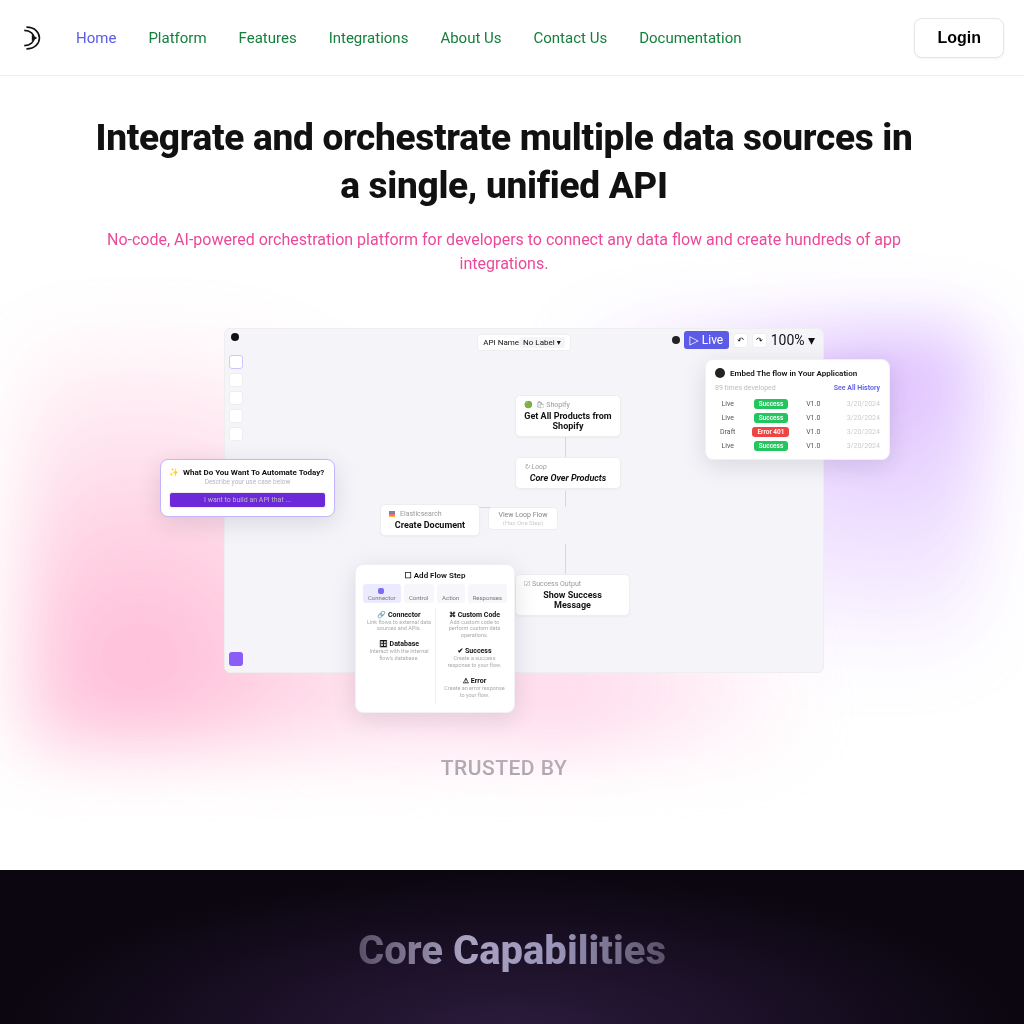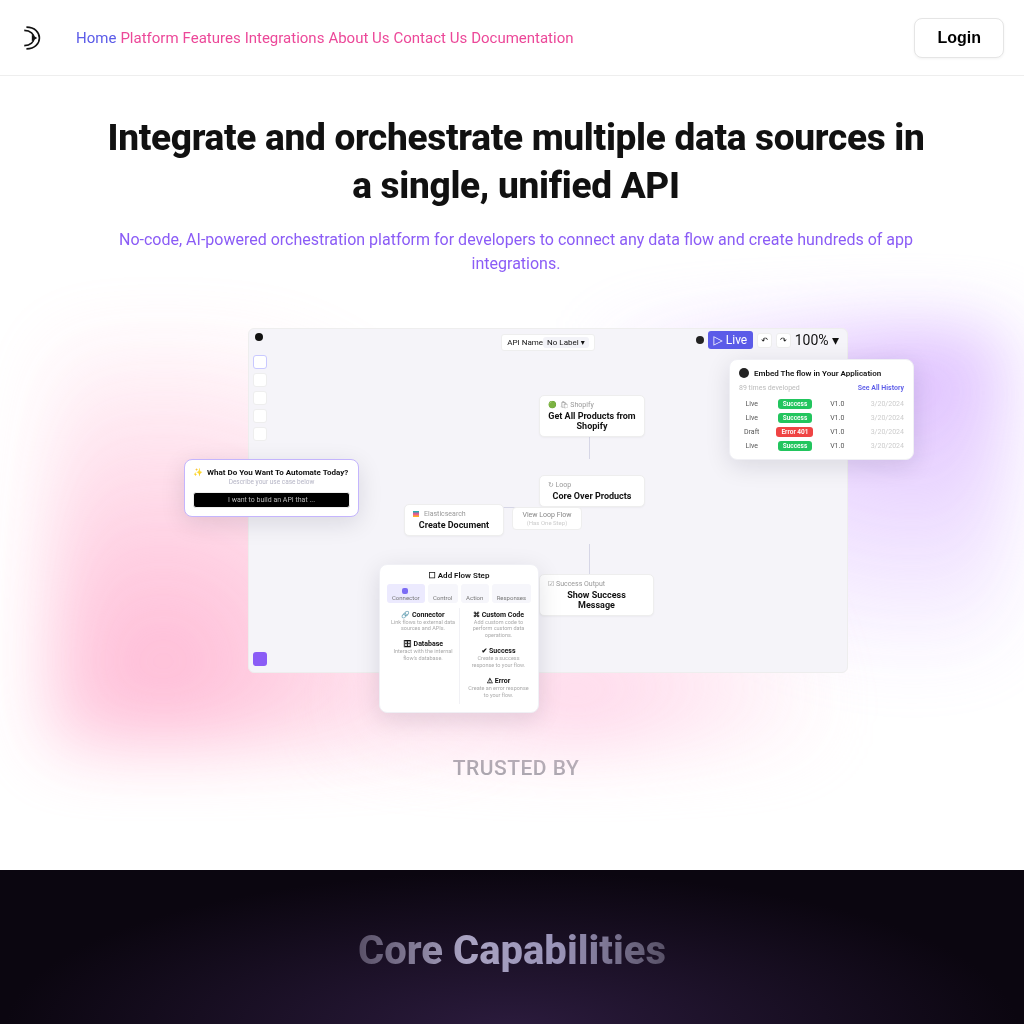--- a/index.html
+++ b/index.html
@@ -1,29 +1,29 @@
 <!DOCTYPE html>
 <html><head>
 <meta charset="utf-8">
 <style>
   * { box-sizing: border-box; margin: 0; padding: 0; }
   html, body { width: 1024px; height: 1024px; font-family: -apple-system, BlinkMacSystemFont, "Segoe UI", Roboto, Helvetica, Arial, sans-serif; color: #111; background: #fff; overflow: hidden; }
   
   .navbar { display: flex; align-items: center; justify-content: space-between; padding: 0 20px; height: 76px; border-bottom: 1px solid #eee; background: #fff; }
   .nav-left { display: flex; align-items: center; gap: 28px; }
-  .nav-links { display: flex; gap: 4px; }
-  .nav-link { font-size: 15px; color: #ec4899; text-decoration: none; cursor: pointer; }
+  .nav-links { display: flex; gap: 32px; }
+  .nav-link { font-size: 15px; color: #15803d; text-decoration: none; cursor: pointer; }
   .nav-link.active { color: #5b5be8; }
   .login-btn { background: #fff; border: 1px solid #e5e5e5; border-radius: 8px; padding: 10px 22px; font-size: 16px; font-weight: 600; cursor: pointer; box-shadow: 0 1px 3px rgba(0,0,0,0.05); }
   .logo { width: 28px; height: 28px; display: flex; align-items: center; justify-content: center; }
 
   
-  .hero { text-align: center; padding: 38px 40px 0 48px; position: relative; overflow: hidden; }
+  .hero { text-align: center; padding: 38px 40px 0 24px; position: relative; overflow: hidden; }
   .hero h1 { font-size: 37px; font-weight: 800; line-height: 1.3; max-width: 820px; margin: 0 auto 18px auto; letter-spacing: -0.3px; }
-  .hero p.sub { font-size: 16px; color: #8b5cf6; max-width: 840px; margin: 0 auto 52px auto; line-height: 1.5; }
+  .hero p.sub { font-size: 16px; color: #ec4899; max-width: 840px; margin: 0 auto 52px auto; line-height: 1.5; }
   .cta-row { display: flex; justify-content: center; gap: 16px; margin-bottom: 10px; position: relative; z-index: 5; }
   .btn-primary { background: #000; color: #fff; font-weight: 700; font-size: 18px; padding: 14px 26px; border-radius: 9px; border: none; cursor: pointer; }
   .btn-secondary { background: #fff; color: #111; font-weight: 700; font-size: 18px; padding: 14px 26px; border-radius: 9px; border: 1px solid #eee; cursor: pointer; box-shadow: 0 1px 2px rgba(0,0,0,0.04); }
 
   
   .glow-wrap { position: relative; width: 960px; margin: 0 auto; height: 420px; }
   .glow { position: absolute; inset: 0; border-radius: 18px; filter: blur(34px); opacity: 0.9; pointer-events: none; }
   .glow.g1 { background: radial-gradient(circle at 12% 80%, #ffb3d1 0%, transparent 40%); }
   .glow.g2 { background: radial-gradient(circle at 90% 5%, #d8b4ff 0%, transparent 35%); }
   .glow.g3 { background: radial-gradient(circle at 55% 95%, #ffd0e6 0%, transparent 40%); }
@@ -47,21 +47,21 @@
   .flow-card .tiny { font-size: 7px; color: #999; display: flex; align-items: center; gap: 3px; }
   .flow-card .main { font-weight: 700; font-size: 9px; margin-top: 2px; }
   .conn-line { position: absolute; width: 1px; background: #d6d6e6; }
 
   
   .overlay-card { position: absolute; background: #fff; border-radius: 8px; box-shadow: 0 6px 24px rgba(20,20,40,0.12); border: 1px solid #f0f0f5; font-size: 8px; }
 
   .automate { left: -65px; top: 130px; width: 175px; height: 58px; border: 1px solid #c4b5fd; padding: 8px; }
   .automate .title { display: flex; align-items: center; gap: 4px; font-size: 8px; font-weight: 700; }
   .automate .sub2 { font-size: 6.5px; color: #b5b5c5; margin-top: 1px; }
-  .automate .input { margin-top: 6px; background: #000000; border: 1px solid #eee; border-radius: 3px; padding: 3px 5px; font-size: 7px; color: #bbb; }
+  .automate .input { margin-top: 6px; background: #6d28d9; border: 1px solid #eee; border-radius: 3px; padding: 3px 5px; font-size: 7px; color: #bbb; }
 
   .embed { left: 480px; top: 30px; width: 185px; padding: 8px 9px 6px 9px; }
   .embed .hdr { display: flex; align-items: center; gap: 5px; font-size: 8px; font-weight: 600; margin-bottom: 6px; }
   .embed .hdr .dot { width: 10px; height: 10px; border-radius: 50%; background: #222; display: inline-block; }
   .embed .subline { font-size: 7px; color: #bbb; margin-bottom: 5px; display: flex; justify-content: space-between; }
   .embed .subline .lnk { color: #5b5be8; font-weight: 600; }
   .embed table { width: 100%; border-collapse: collapse; font-size: 7px; }
   .embed td { padding: 2px 0; color: #555; }
   .embed td.r { text-align: right; color: #ccc; }
   .badge { display: inline-block; padding: 1px 5px; border-radius: 3px; font-size: 6.5px; font-weight: 600; color: #fff; }
@@ -158,21 +158,21 @@
       <div class="conn-line" style="left:340px; top:215px; height:30px;"></div>
       <div class="conn-line" style="left:246px; top:178px; height:1px; width:54px;"></div>
 
       <div class="flow-card" style="left:290px; top:66px; width:106px;">
         <div class="tiny">
             <span>🟢</span>
             <span>🛍 Shopify</span>
           </div>
         <div class="main">Get All Products from Shopify</div>
       </div>
-      <div class="flow-card" style="left:290px; top:146px; width:106px;">
+      <div class="flow-card" style="left:290px; top:128px; width:106px;font-style:italic;">
         <div class="tiny">↻ Loop</div>
         <div class="main">Core Over Products</div>
       </div>
       <div class="flow-card" style="left:155px; top:175px; width:100px;">
         <div class="tiny">
             <span class="sq" style="background:linear-gradient(#00bfb3,#f04e98,#fec514);"></span>
             <span>Elasticsearch</span>
           </div>
         <div class="main">Create Document</div>
       </div>

